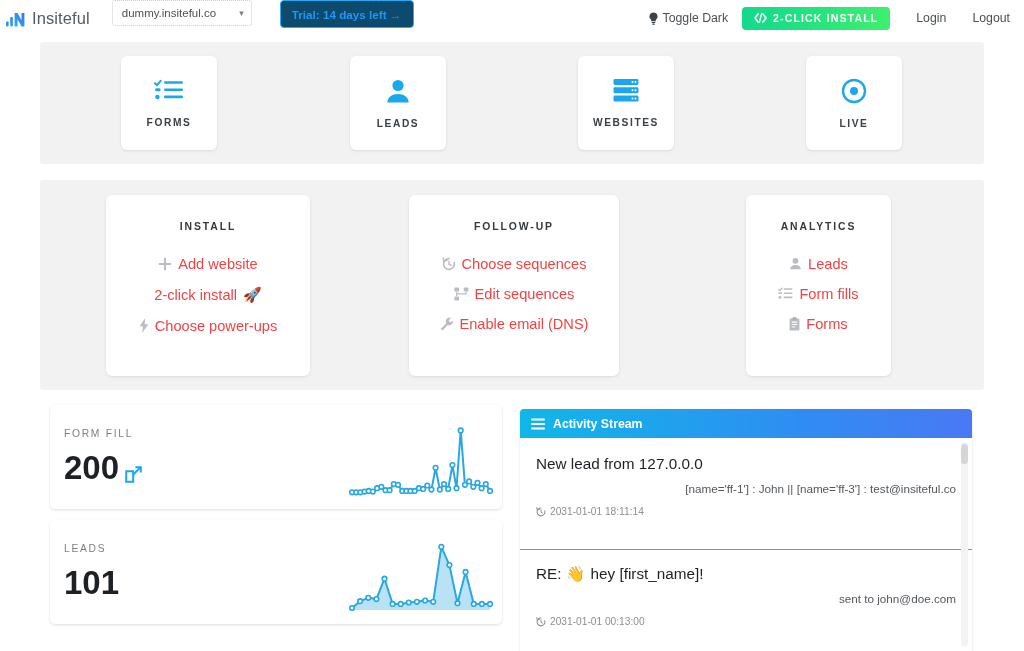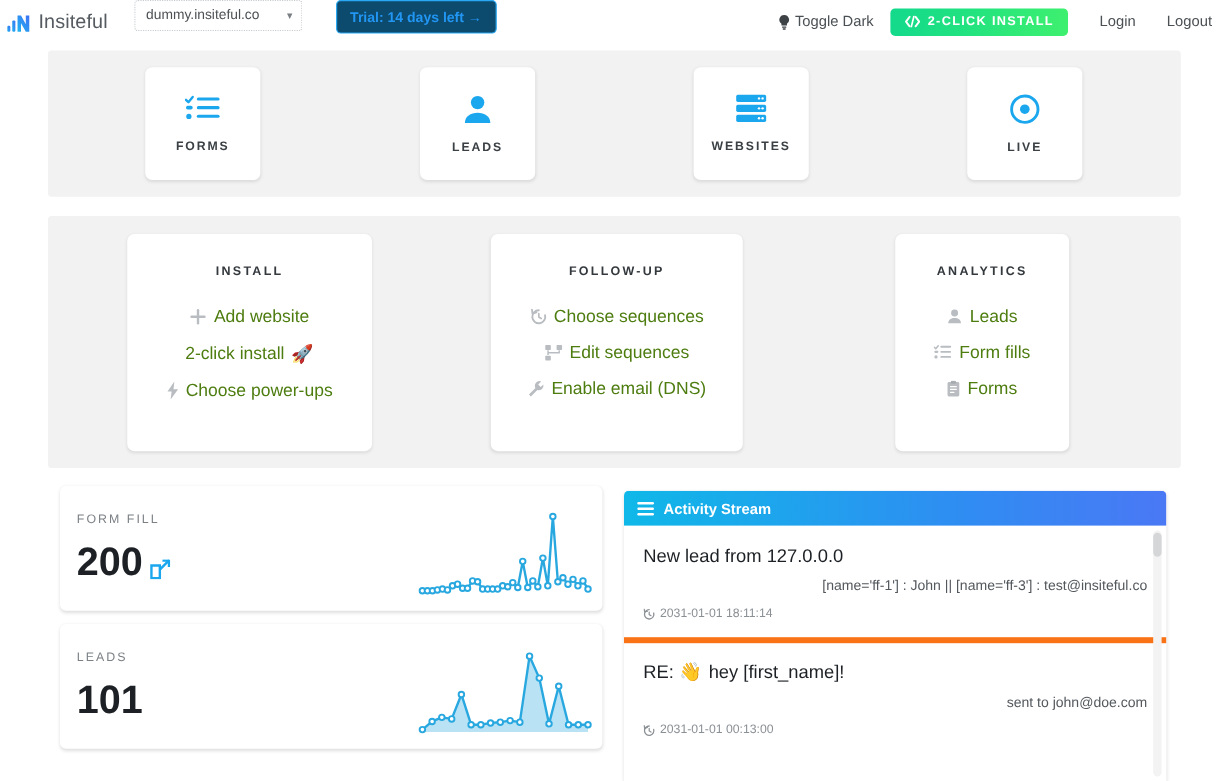--- a/index.html
+++ b/index.html
@@ -108,21 +108,21 @@
   .ac-2 { width: 145px; margin-left: 127px; }
   .ac-title {
     text-align: center;
     font-size: 10.4px; font-weight: bold; letter-spacing: 1.9px;
     color: #34393e;
     margin-bottom: 24px;
   }
   .ac-item {
     display: flex; align-items: center; justify-content: center;
     gap: 6px;
-    font-size: 14.6px; color: #4d7c0f;
+    font-size: 14.6px; color: #ef4444;
     margin-bottom: 14px;
   }
   .ac-item .gi { display: inline-flex; align-items: center; }
 
   
   .statcard {
     position: absolute;
     background: #fff;
     border-radius: 5px;
     box-shadow: 0 1px 3px rgba(0,0,0,.13);
@@ -158,21 +158,21 @@
   }
   .as-header {
     height: 29px;
     background: linear-gradient(90deg, #0fb8e8 0%, #2f8df2 62%, #4a78f5 100%);
     display: flex; align-items: center; gap: 8px;
     padding-left: 11px;
     color: #fff; font-size: 12.3px; font-weight: bold;
   }
   .as-body { position: relative; height: 213px; }
   .as-item { padding: 17px 16px 0 16px; }
-  .as-item + .as-item { border-top: 5px solid #f97316; margin-top: 14px; padding-top: 15px; }
+  .as-item + .as-item { border-top: 1px solid #f97316; margin-top: 32px; padding-top: 15px; }
   .as-title {
     font-size: 15.3px; font-weight: normal; color: #1d2125;
     display: flex; align-items: center; gap: 5px;
   }
   .as-sub { font-size: 11.7px; color: #53585d; margin-top: 9px; }
   .as-time {
     font-size: 10.2px; color: #8b9095; margin-top: 11px;
     display: flex; align-items: center; gap: 4px;
   }
   .as-scroll-track {

